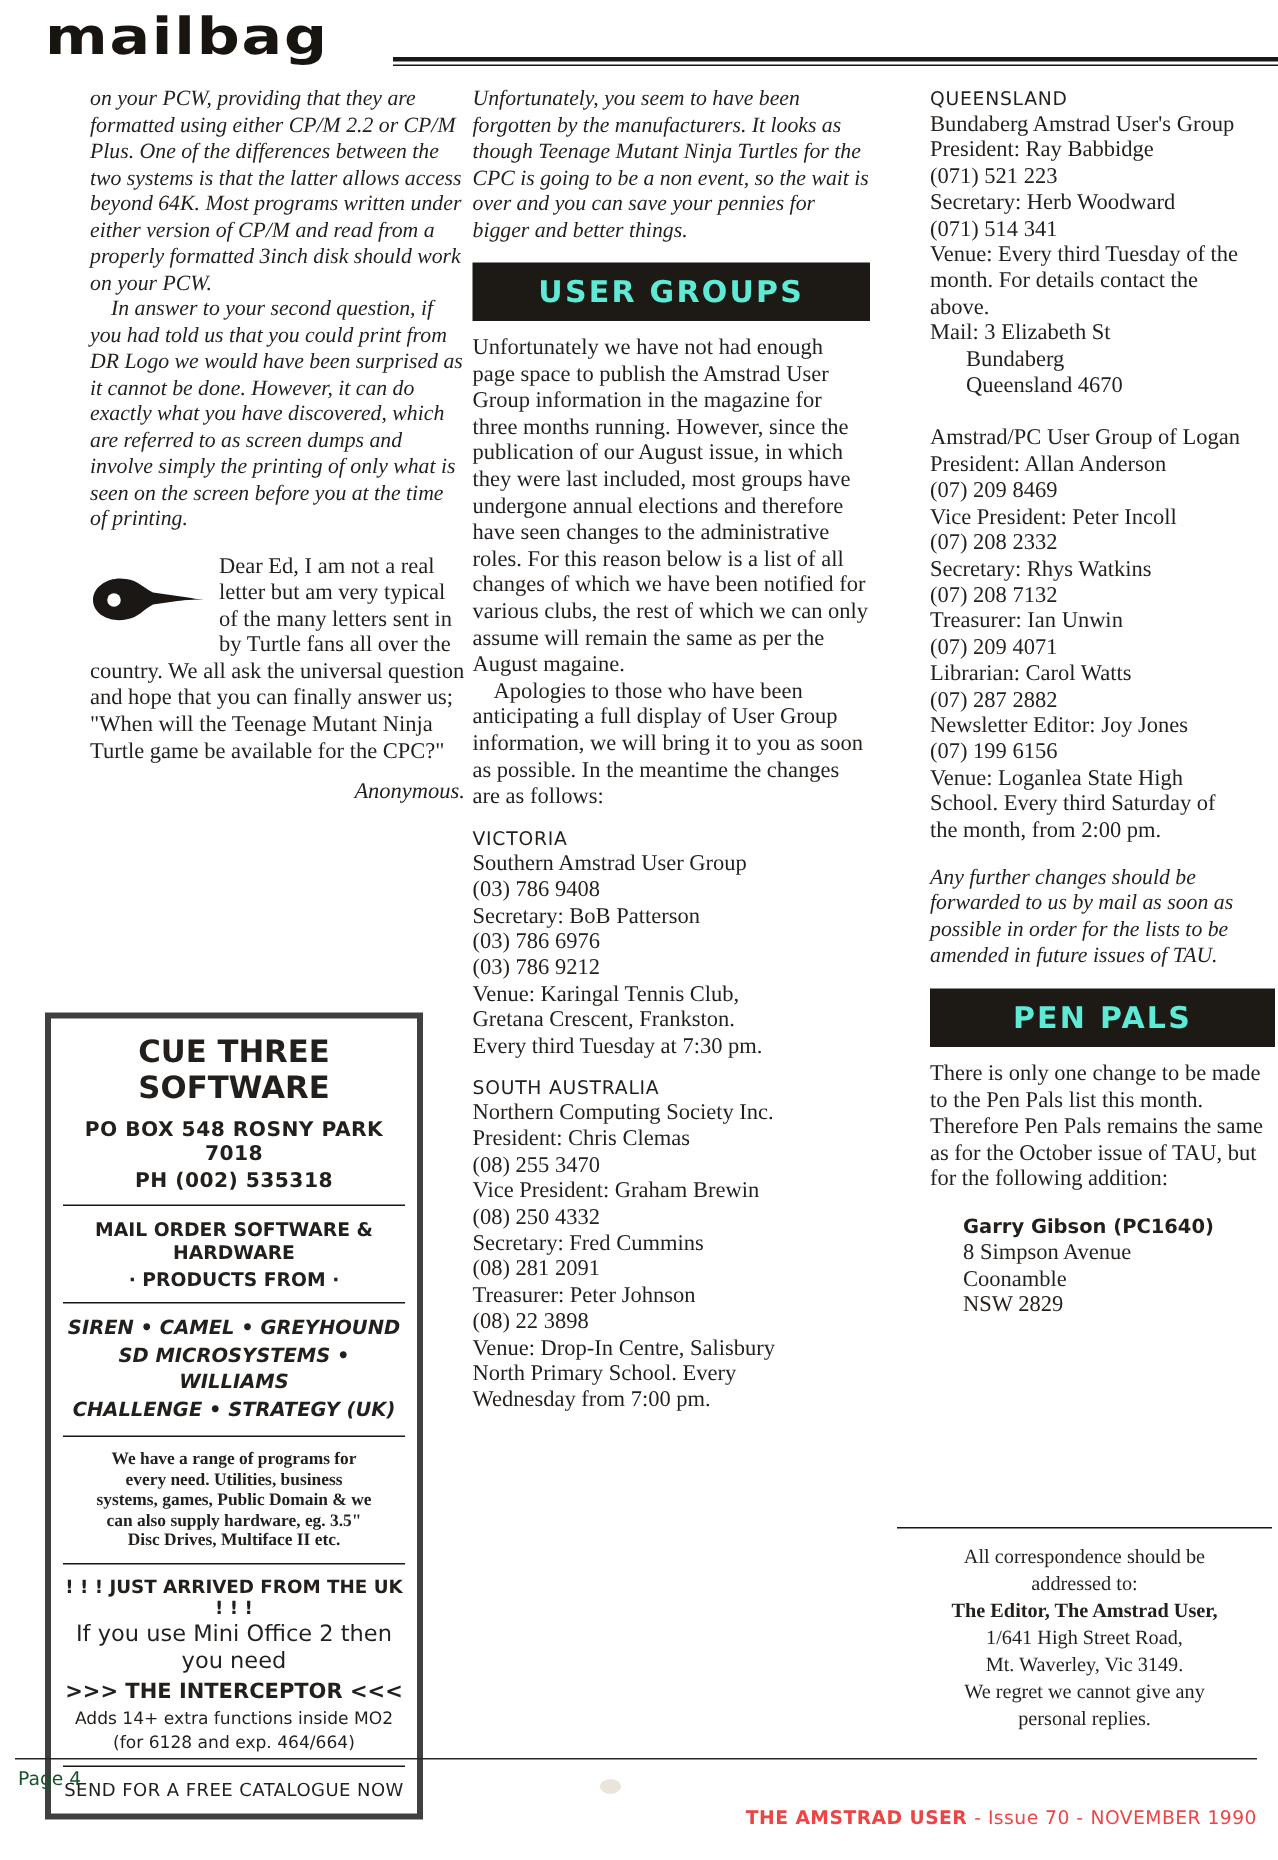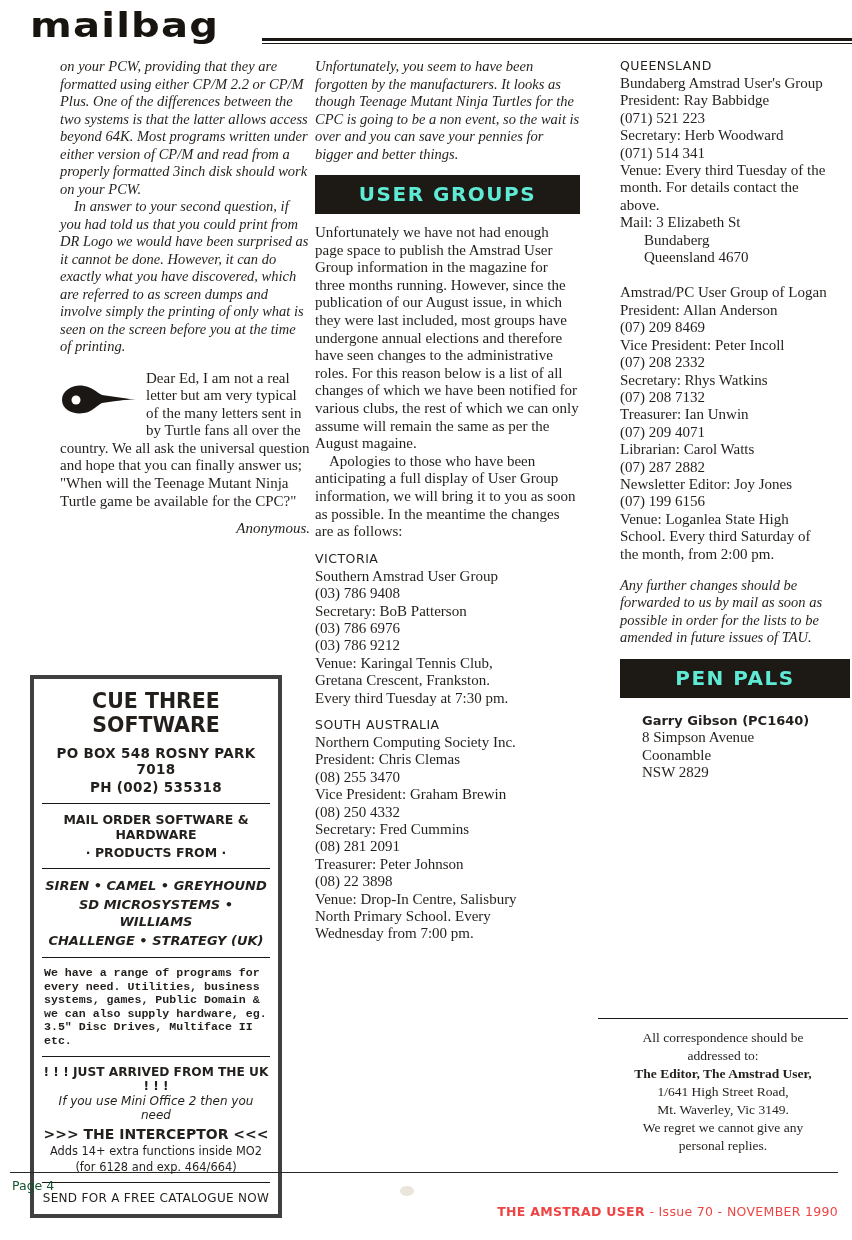--- a/index.html
+++ b/index.html
@@ -181,38 +181,37 @@
   }
   .ad-italic {
     font-family: "DejaVu Sans", sans-serif;
     font-style: italic;
     font-weight: bold;
     font-size: 13px;
     line-height: 17px;
     margin: 2px 0;
   }
   .ad-para {
-    font-family: Liberation Mono, monospace;
+    font-family: Liberation Serif, serif;
     font-weight: bold;
     font-size: 11.6px;
     line-height: 13.6px;
-    text-align: left;
-    margin: 4px 2px;
+    text-align: center;
+    margin: 4px 20px;
   }
   .ad-arrived {
     font-family: "DejaVu Sans", sans-serif;
     font-weight: bold;
     font-size: 12.2px;
     margin: 3px 0 1px 0;
   }
   .ad-ifyou {
     font-family: "DejaVu Sans", sans-serif;
-    font-size: 12px;
+    font-size: 15px;
     margin: 1px 0 4px 0;
-    font-style: italic;
   }
   .ad-intercept {
     font-family: "DejaVu Sans", sans-serif;
     font-weight: bold;
     font-size: 14px;
     margin: 3px 0;
   }
   .ad-small {
     font-family: "DejaVu Sans", sans-serif;
     font-size: 11.4px;
@@ -418,20 +417,23 @@
       <div>Venue: Loganlea State High</div>
       <div>School. Every third Saturday of</div>
       <div>the month, from 2:00 pm.</div>
     </div>
   </div>
 
   <div class="note-ital">Any further changes should be forwarded to us by mail as soon as possible in order for the lists to be amended in future issues of TAU.</div>
 
   <div class="section-bar">PEN PALS</div>
 
+  <div class="body-text">
+    <p class="noindent">There is only one change to be made to the Pen Pals list this month. Therefore Pen Pals remains the same as for the October issue of TAU, but for the following addition:</p>
+  </div>
 
   <div class="listing" style="margin-top:14px; padding-left:22px;">
     <div style="font-family:'DejaVu Sans',sans-serif; font-weight:bold; font-size:13px;">Garry Gibson (PC1640)</div>
     <div>8 Simpson Avenue</div>
     <div>Coonamble</div>
     <div>NSW 2829</div>
   </div>
 </div>
 
 <div class="corr-box">

